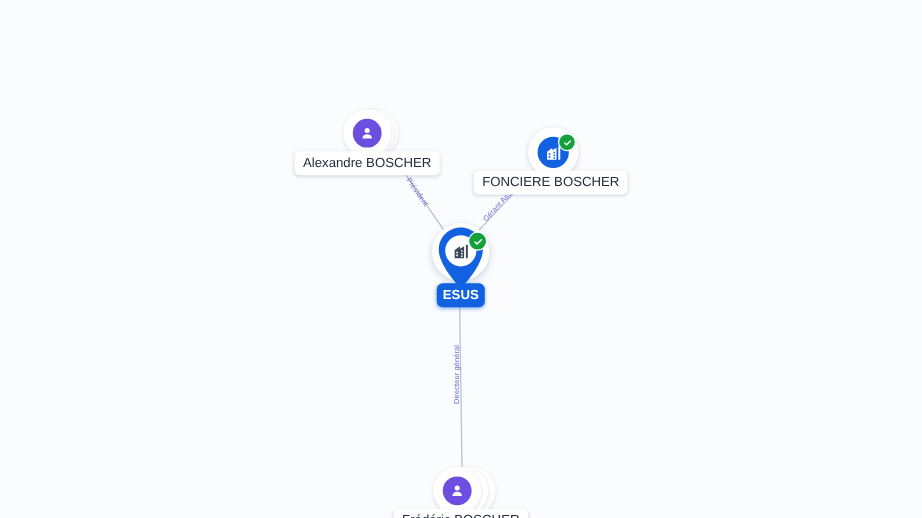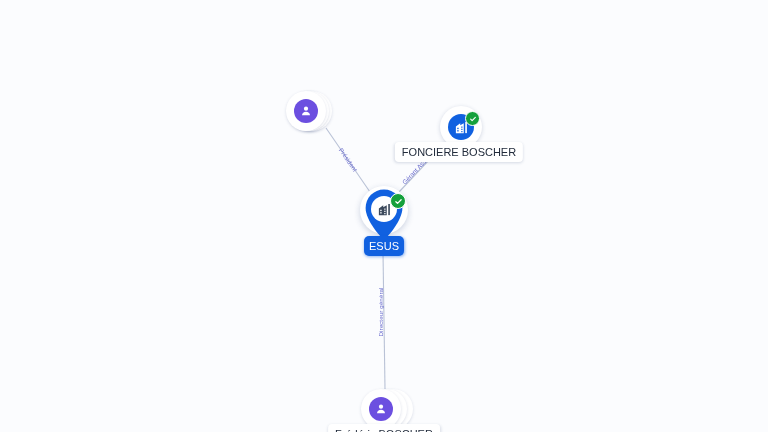--- a/index.html
+++ b/index.html
@@ -128,21 +128,21 @@
     color: #222c3c;
     font-size: 11px;
     line-height: 14px;
     padding: 3px 7px;
     border-radius: 4px;
     box-shadow: 0 1px 3px rgba(40,60,110,0.18);
   }
   .label.pill {
     background: #1161e0;
     color: #ffffff;
-    font-weight: normal;
+    font-weight: bold;
     font-size: 11px;
     border-radius: 5px;
     padding: 3px 5px;
     box-shadow: 0 1px 3px rgba(17,97,224,0.45);
   }
 
   
   .edge-text {
     font-family: "Liberation Sans", sans-serif;
     font-size: 6.2px;
@@ -182,20 +182,21 @@
       <div class="ring r2"></div>
       <div class="ring r3"></div>
       <div class="person-disc">
         <svg width="14" height="14" viewBox="0 0 24 24">
           <circle cx="12" cy="8" r="3.6" fill="#ffffff"></circle>
           <path d="M5.2 19.4c0-3.8 3.1-6 6.8-6s6.8 2.2 6.8 6z" fill="#ffffff"></path>
         </svg>
       </div>
     </div>
   </div>
+  <div class="label" style="left:306px; top:126px;">Alexandre BOSCHER</div>
 
   <div class="node" style="left:461px; top:127px;">
     <div class="comp-ring"></div>
     <div class="comp-disc">
       <svg width="15" height="15" viewBox="0 0 24 24">
         <path d="M3 21V10.2L10 5.2v3.1l5.6-3.3V21z" fill="#ffffff"></path>
         <rect x="5.2" y="12.4" width="2.2" height="2.2" fill="#1161e0"></rect>
         <rect x="5.2" y="16.2" width="2.2" height="2.2" fill="#1161e0"></rect>
         <rect x="11.6" y="10.4" width="2" height="2" fill="#1161e0"></rect>
         <rect x="11.6" y="14" width="2" height="2" fill="#1161e0"></rect>

